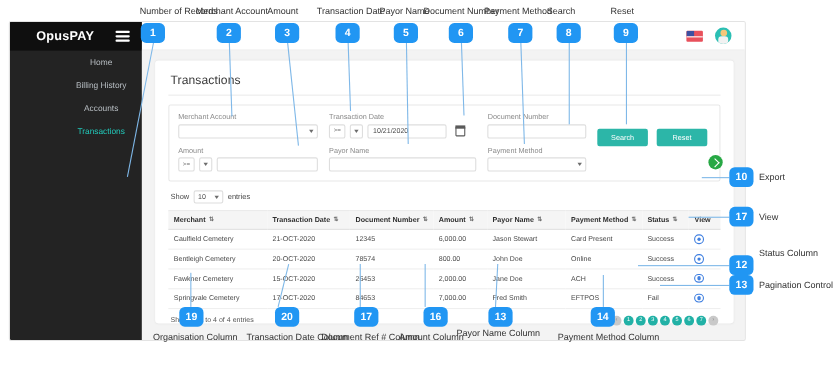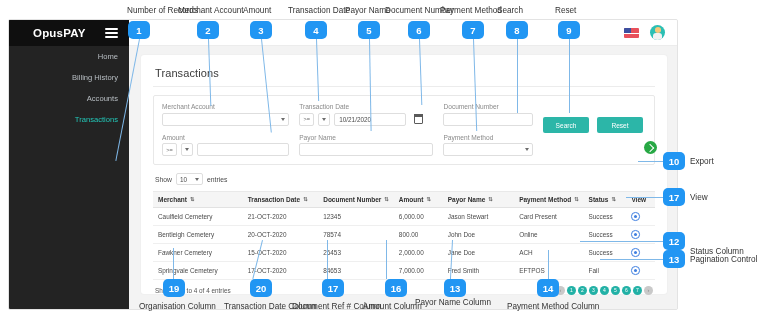--- a/index.html
+++ b/index.html
@@ -81,21 +81,21 @@
     font-weight: bold;
     letter-spacing: 0.2px;
     margin-left: 12px;
   }
   .hamburger { display: flex; flex-direction: column; gap: 2.2px; cursor: pointer; }
   .hamburger span { display:block; width: 13px; height: 1.6px; background: #ffffff; border-radius: 1px; }
 
   .nav-item {
     height: 21px;
     display: flex; align-items: center;
-    justify-content: flex-end;
+    justify-content: center;
     padding: 0 11px 0 13px;
     font-size: 7.6px;
     color: #b9bfc4;
     cursor: pointer;
     margin-left: 44px;
   }
   .nav-item.active { color: #22c7b8; }
   .nav-chevron {
     font-size: 7px; color: #b9bfc4; line-height: 1;
   }
@@ -628,21 +628,21 @@
 
   <div class="callout" style="left:663px; top:152px;">10</div>
   <div class="anno-label" style="left:690px; top:157px;">Export</div>
   <div class="leader leader-h" style="left:638px; top:161px; width:25px;"></div>
 
   <div class="callout" style="left:663px; top:188px;">17</div>
   <div class="anno-label" style="left:690px; top:193px;">View</div>
   <div class="leader leader-h" style="left:626px; top:197px; width:37px;"></div>
 
   <div class="callout" style="left:663px; top:232px;">12</div>
-  <div class="anno-label" style="left:690px; top:247px;">Status Column</div>
+  <div class="anno-label" style="left:690px; top:226px;">Status Column</div>
   <div class="leader leader-h" style="left:580px; top:241px; width:83px;"></div>
 
   <div class="callout" style="left:663px; top:250px;">13</div>
   <div class="anno-label" style="left:690px; top:255px;">Pagination Control</div>
   <div class="leader leader-h" style="left:600px; top:259px; width:63px;"></div>
 
   <div class="callout" style="left:537px; top:279px;">14</div>
   <div class="anno-label" style="left:507px; top:302px;">Payment Method Column</div>
   <div class="leader leader-v" style="left:548px; top:250px; height:29px;"></div>
 

